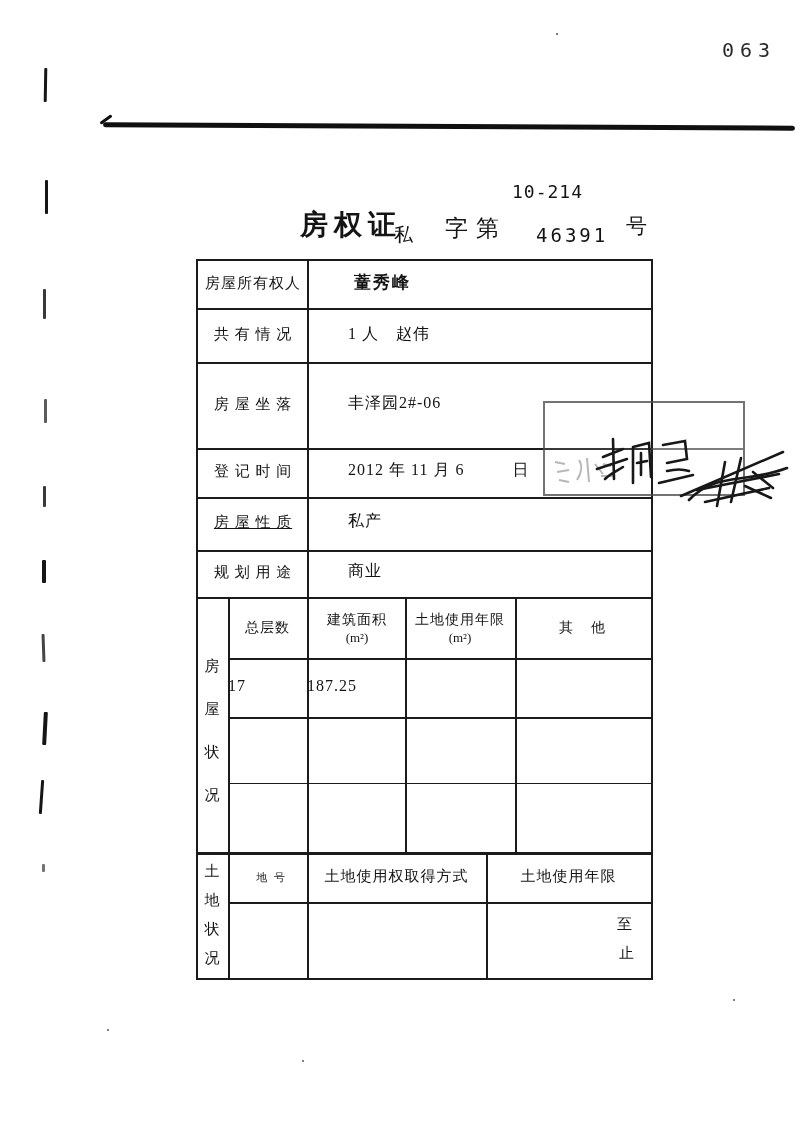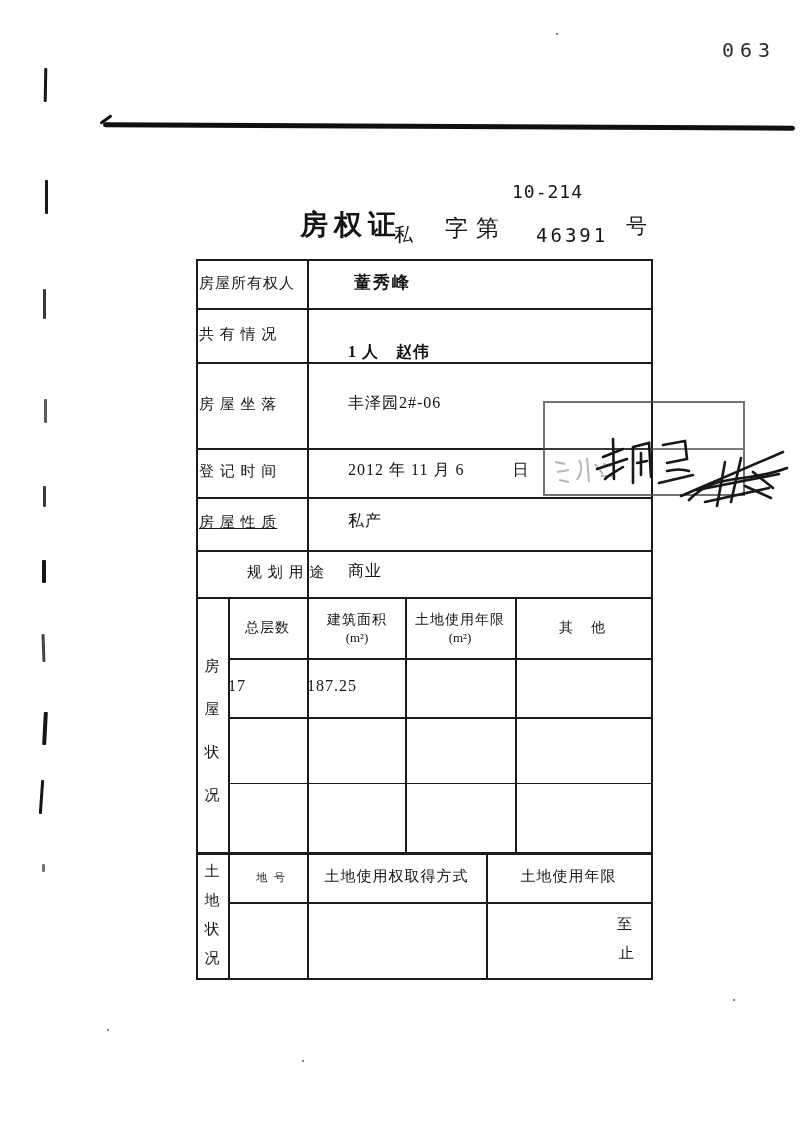--- a/index.html
+++ b/index.html
@@ -5,21 +5,21 @@
   html,body{margin:0;padding:0;}
   body{
     width:800px;height:1138px;background:#ffffff;position:relative;overflow:hidden;
     font-family:"Liberation Serif","DejaVu Serif",serif;color:#141414;
   }
   .abs{position:absolute;}
   .ln{position:absolute;background:#1b1b1b;}
   .mono{font-family:"DejaVu Sans Mono","Liberation Mono",monospace;}
   
   #form-table{position:absolute;left:196px;top:259px;width:457px;height:721px;}
-  .rowlbl{position:absolute;left:3px;width:108px;text-align:left;font-size:15px;letter-spacing:1px;white-space:nowrap;}
+  .rowlbl{position:absolute;left:3px;width:108px;text-align:center;font-size:15px;letter-spacing:1px;white-space:nowrap;}
   .rowval{position:absolute;left:152px;font-size:16px;letter-spacing:1px;white-space:nowrap;}
   .hdr{position:absolute;text-align:center;font-size:14px;line-height:18px;}
   .hdr .u{display:block;font-size:13px;letter-spacing:0;}
   .cell{position:absolute;font-size:16px;letter-spacing:1px;}
   .vlabel{position:absolute;left:0;width:32px;display:flex;flex-direction:column;justify-content:space-between;align-items:center;font-size:15px;}
   .bindmark{position:absolute;background:#161616;border-radius:1px;}
   .speck{position:absolute;width:2px;height:2px;background:#555;border-radius:50%;}
   #stamp{
     position:absolute;left:543px;top:401px;width:198px;height:91px;
     border:2px solid rgba(75,75,75,.78);background:rgba(255,255,255,0);
@@ -82,34 +82,34 @@
   <div class="ln" style="left:111px;top:0;width:2px;height:721px;"></div>
   <div class="ln" style="left:32px;top:338px;width:2px;height:383px;"></div>
   <div class="ln" style="left:209px;top:338px;width:2px;height:255px;"></div>
   <div class="ln" style="left:319px;top:338px;width:2px;height:255px;"></div>
   <div class="ln" style="left:290px;top:595px;width:2px;height:126px;"></div>
 
   <div class="rowlbl" style="top:15px;">房屋所有权人</div>
   <div class="rowval" style="top:12px;font-size:17px;font-weight:bold;letter-spacing:2px;left:158px;">蕫秀峰</div>
 
   <div class="rowlbl" style="top:66px;">共 有 情 况</div>
-  <div class="rowval" style="top:83px;font-weight:bold;">1 人　赵伟</div>
+  <div class="rowval" style="top:65px;">1 人　赵伟</div>
 
   <div class="rowlbl" style="top:136px;">房 屋 坐 落</div>
   <div class="rowval" style="top:134px;">丰泽园2#-06</div>
 
   <div class="rowlbl" style="top:203px;">登 记 时 间</div>
   <div class="rowval" style="top:201px;">
     <span>2012 年 11 月 6</span><span style="margin-left:48px;">日</span>
   </div>
 
   <div class="rowlbl" style="top:254px;text-decoration:underline;">房 屋 性 质</div>
   <div class="rowval" style="top:252px;">私产</div>
 
-  <div class="rowlbl" style="top:304px;padding-left:48px;">规 划 用 途</div>
+  <div class="rowlbl" style="top:304px;">规 划 用 途</div>
   <div class="rowval" style="top:302px;">商业</div>
 
   <div class="vlabel" style="top:398px;height:148px;">
     <span>房</span>
     <span>屋</span>
     <span>状</span>
     <span>况</span>
   </div>
 
   <div class="hdr" style="left:32px;width:79px;top:360px;letter-spacing:1px;">

